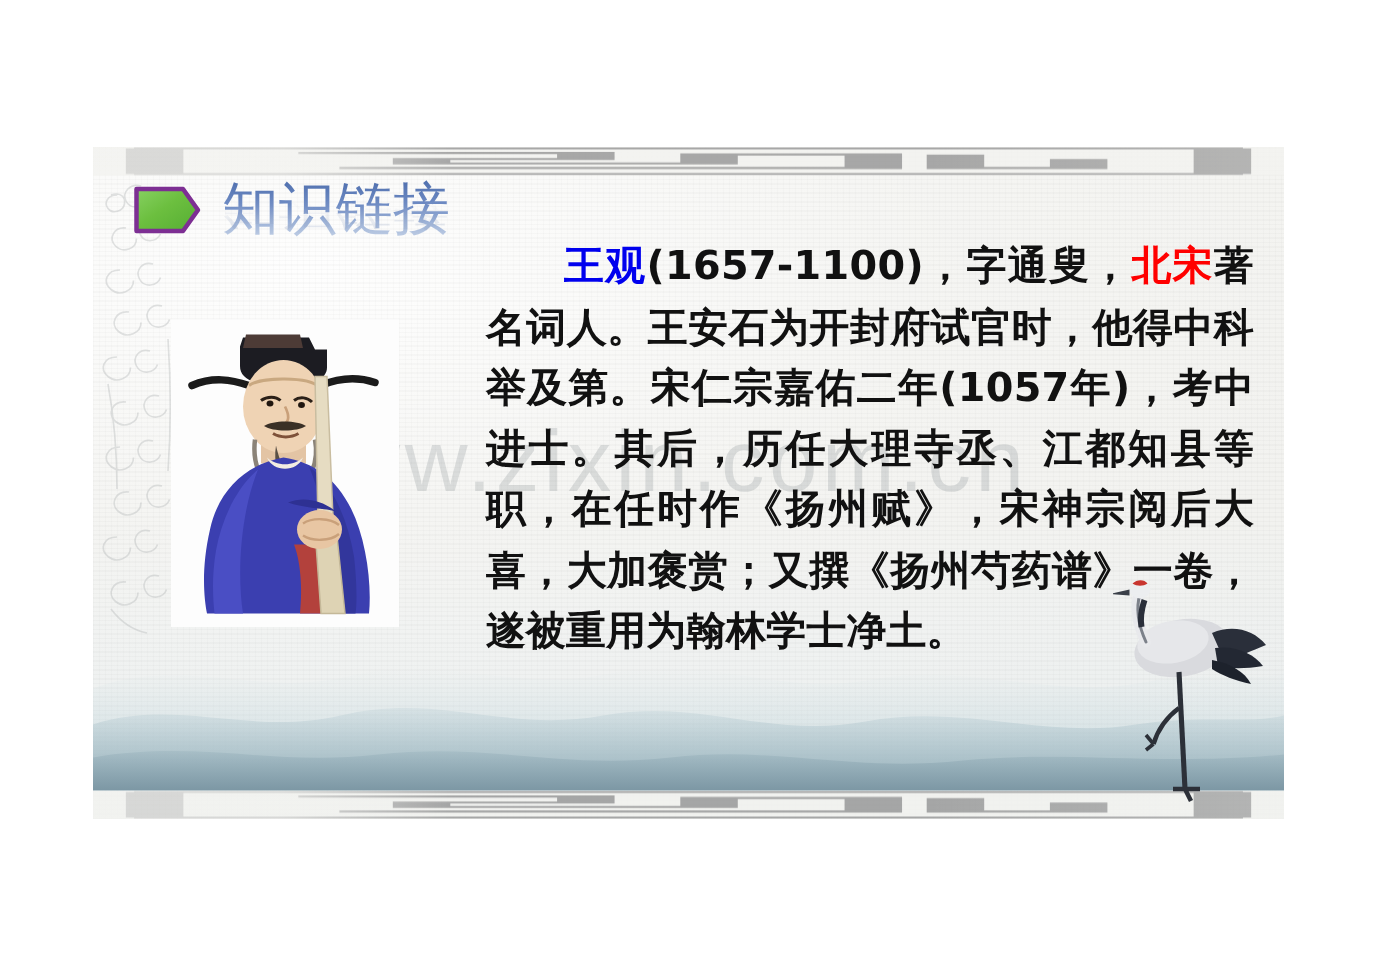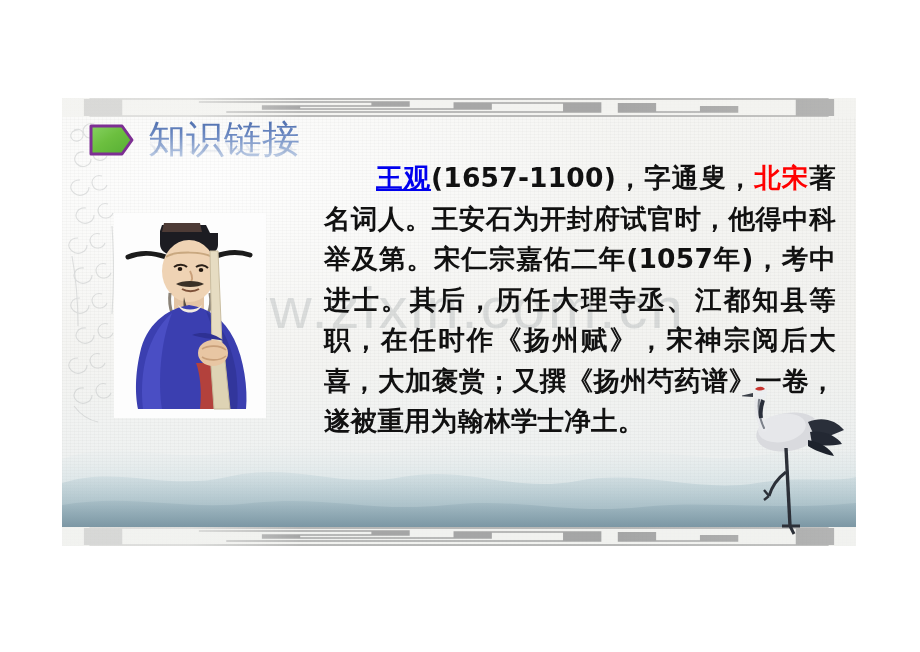--- a/index.html
+++ b/index.html
@@ -104,21 +104,21 @@
     position:absolute;left:262px;top:60px;width:512px;
     font-family:"DejaVu Sans","Liberation Sans",sans-serif;
     font-weight:bold;
     font-size:26.5px;
     line-height:40.5px;
     color:#111111;
     letter-spacing:.2px;
     text-align:justify;
     text-indent:52px;
   }
-  .bodytext .lnk{color:#0000EE;text-decoration:underline;}
+  .bodytext .lnk{color:#0000EE;}
   .bodytext .hl{color:#FF0000;margin-top:40px;}
 
   
   .crane{
     position:absolute;right:6px;bottom:8px;width:108px;height:152px;pointer-events:none;
   }
 </style>
 </head>
 <body>
 

